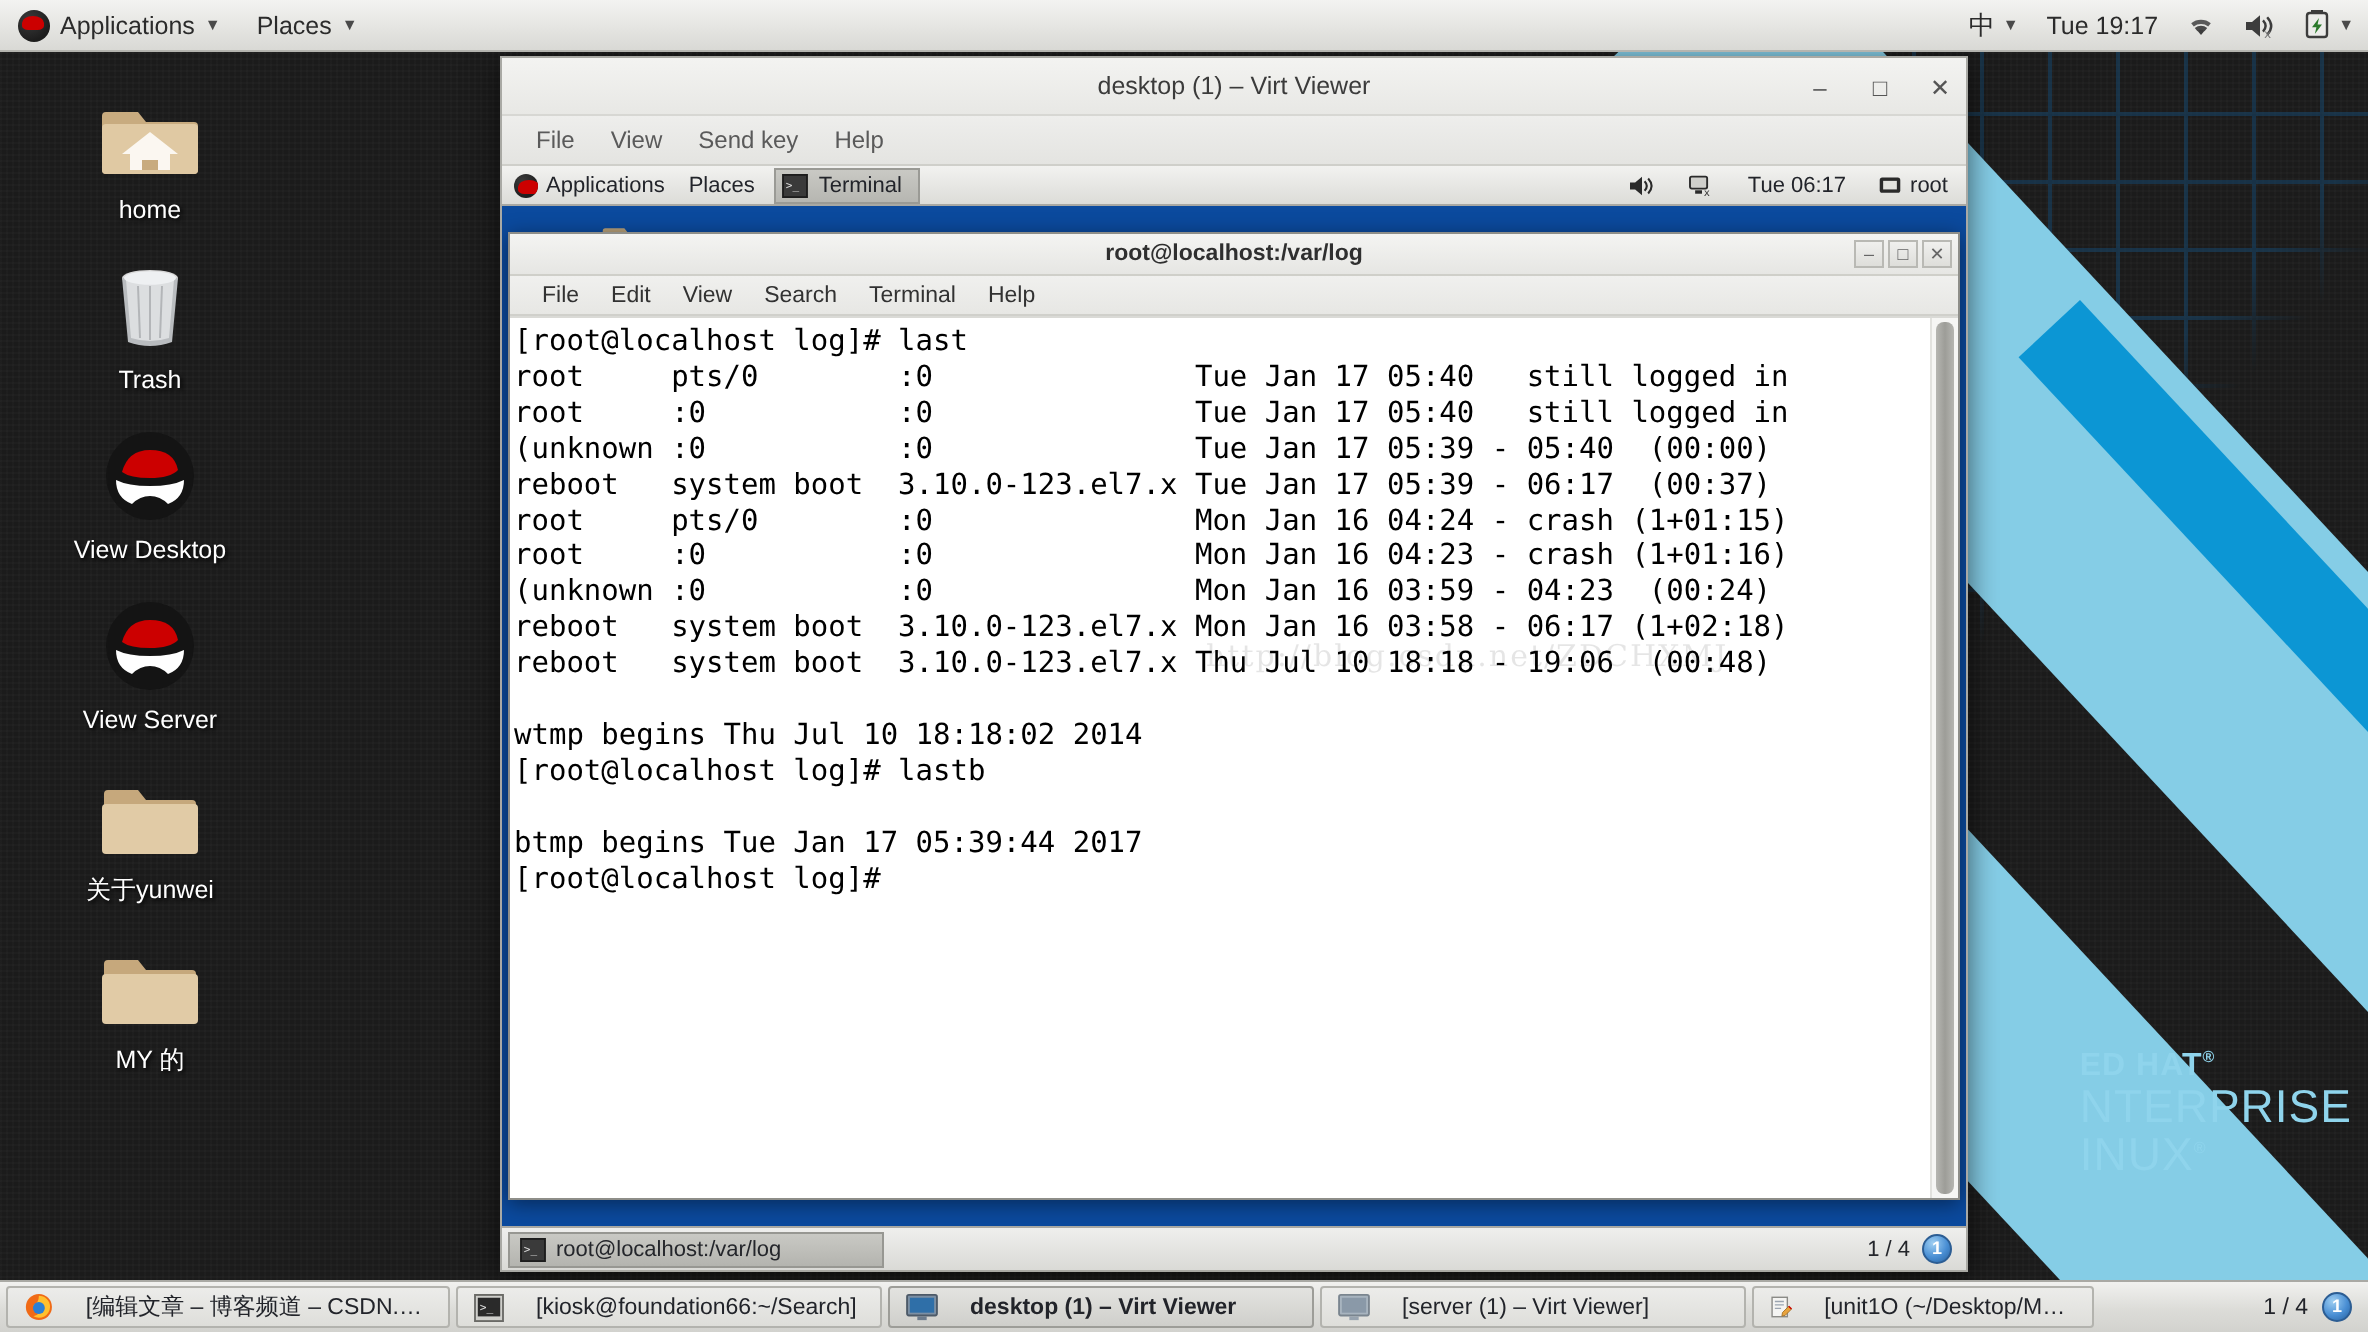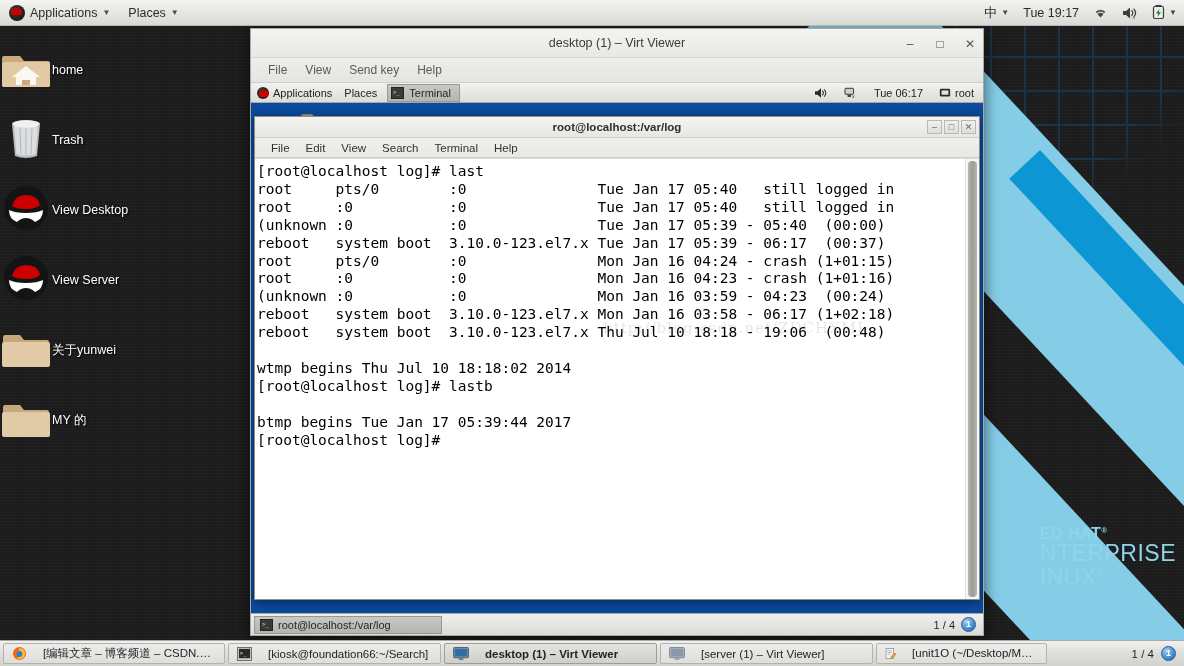--- a/index.html
+++ b/index.html
@@ -79,21 +79,21 @@
     border-radius: 60% 60% 35% 35%;
   }
   .host-right { margin-left: auto; display: flex; align-items: center; }
   .host-right .pitem { padding: 0 7px; gap: 4px; }
   .ico { display: inline-block; vertical-align: middle; }
 
   
   .desk-icons { position: absolute; left: 0; top: 26px; width: 160px; z-index: 5; }
   .desk-icon {
     width: 150px; margin: 0 0 14px 0;
-    display: flex; flex-direction: row; align-items: center;
+    display: flex; flex-direction: column; align-items: center;
     color: #ffffff; font-size: 12.5px; text-align: center;
   }
   .desk-icon .glyph { width: 52px; height: 52px; display: block; margin-bottom: 4px; }
   .desk-icon .lbl { text-shadow: 1px 1px 2px #000; line-height: 1.2; }
 
   
   .vv-window {
     position: absolute; left: 250px; top: 28px;
     width: 734px; height: 608px;
     background: #ececec;

